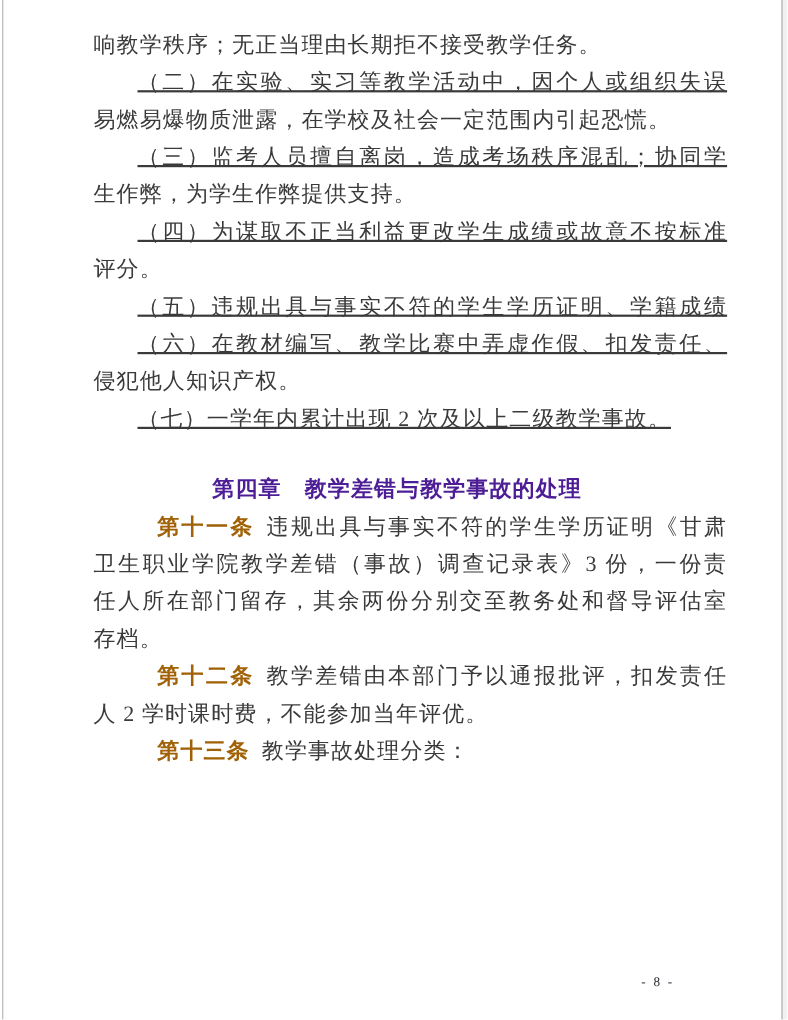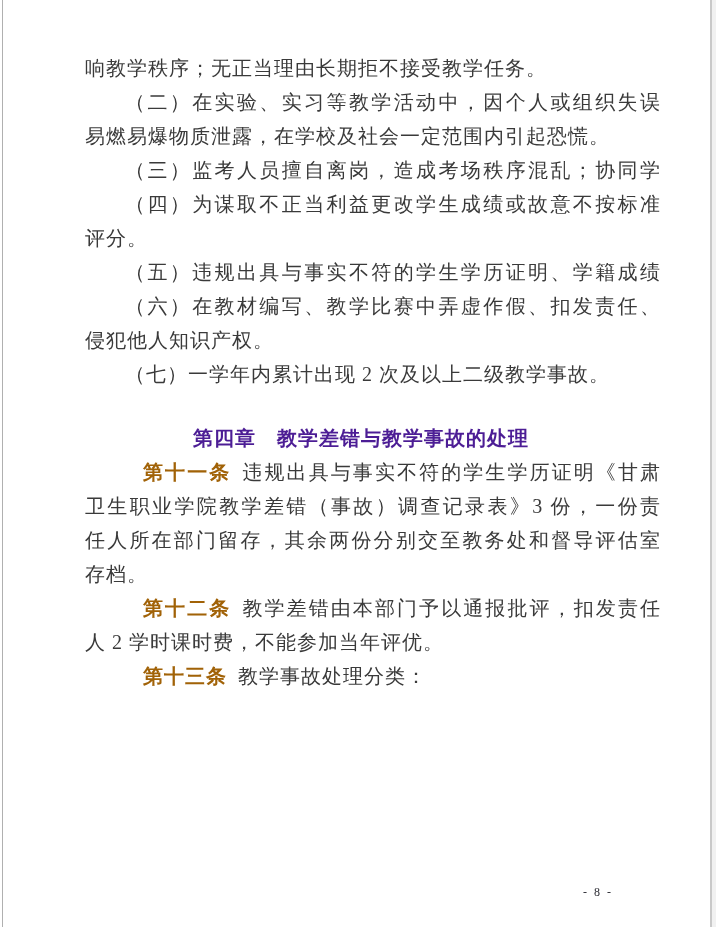--- a/index.html
+++ b/index.html
@@ -31,38 +31,38 @@
     position: absolute;
     left: 712px; top: 0; bottom: 0;
     width: 4px;
     background: #f1f1f1;
   }
   .content {
     position: absolute;
     left: 85px;
     top: 0;
     width: 576px;
-    padding-top: 51px;
+    padding-top: 24px;
     color: #3a3a3a;
   }
   .ln {
     margin: 0;
     height: 34px;
     line-height: 34px;
     font-size: 20px;
     letter-spacing: 1px;
     white-space: nowrap;
     text-align: left;
   }
   .ln.just {
     white-space: normal;
     text-align: justify;
     text-align-last: justify;
   }
-  .ind2 { padding-left: 40px; }
+  .ind2 { padding-left: 40px; text-decoration: underline; }
   .ind3 { padding-left: 58px; }
   .lead {
     font-weight: bold;
     color: #a16207;
     margin-right: 11px;
     letter-spacing: 1px;
   }
   .spacer { height: 30px; }
   .chapter-heading {
     margin: 0;
@@ -92,20 +92,21 @@
 <div class="page">
   <div class="edge-left"></div>
   <div class="edge-right"></div>
   <div class="edge-right-shade"></div>
 
   <div class="content">
     <p class="ln"><span>响教学秩序；无正当理由长期拒不接受教学任务。</span></p>
     <p class="ln ind2 just"><span>（二）在实验、实习等教学活动中，因个人或组织失误</span></p>
     <p class="ln"><span>易燃易爆物质泄露，在学校及社会一定范围内引起恐慌。</span></p>
     <p class="ln ind2 just"><span>（三）监考人员擅自离岗，造成考场秩序混乱；协同学</span></p>
+    <p class="ln"><span>生作弊，为学生作弊提供支持。</span></p>
     <p class="ln ind2 just"><span>（四）为谋取不正当利益更改学生成绩或故意不按标准</span></p>
     <p class="ln"><span>评分。</span></p>
     <p class="ln ind2 just"><span>（五）违规出具与事实不符的学生学历证明、学籍成绩</span></p>
     <p class="ln ind2 just"><span>（六）在教材编写、教学比赛中弄虚作假、扣发责任、</span></p>
     <p class="ln"><span>侵犯他人知识产权。</span></p>
     <p class="ln ind2"><span>（七）一学年内累计出现 2 次及以上二级教学事故。</span></p>
 
     <div class="spacer"></div>
 
     <p class="chapter-heading">第四章　教学差错与教学事故的处理</p>

